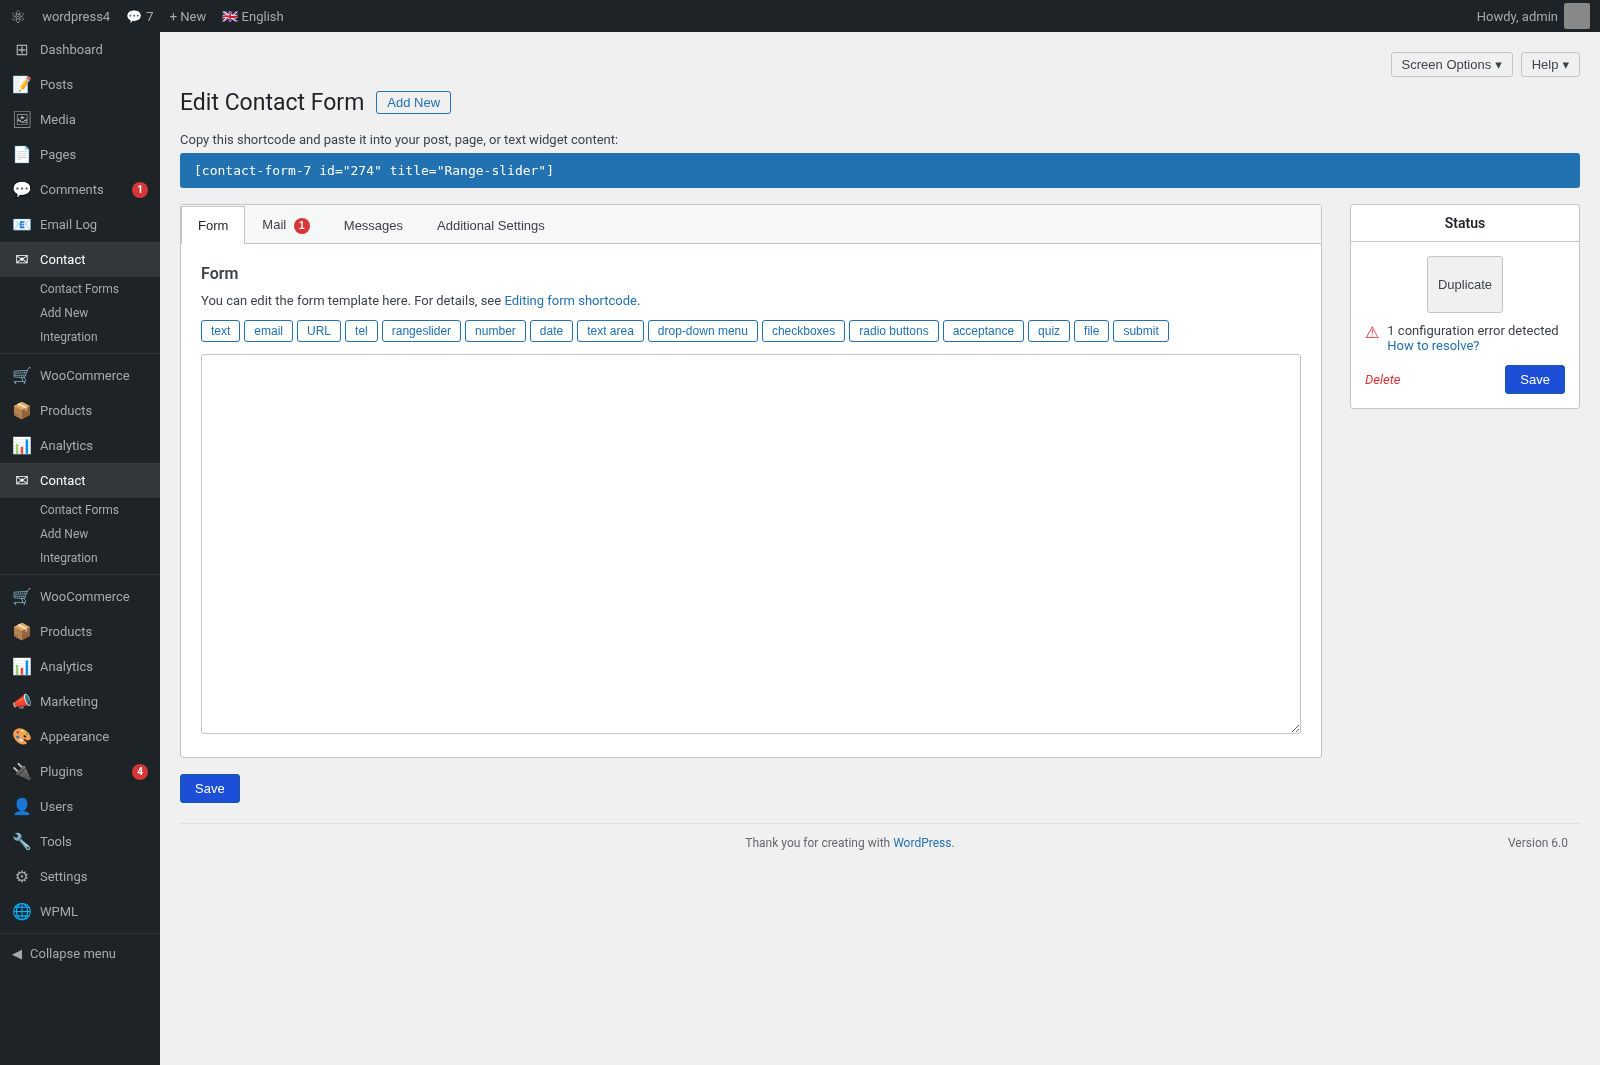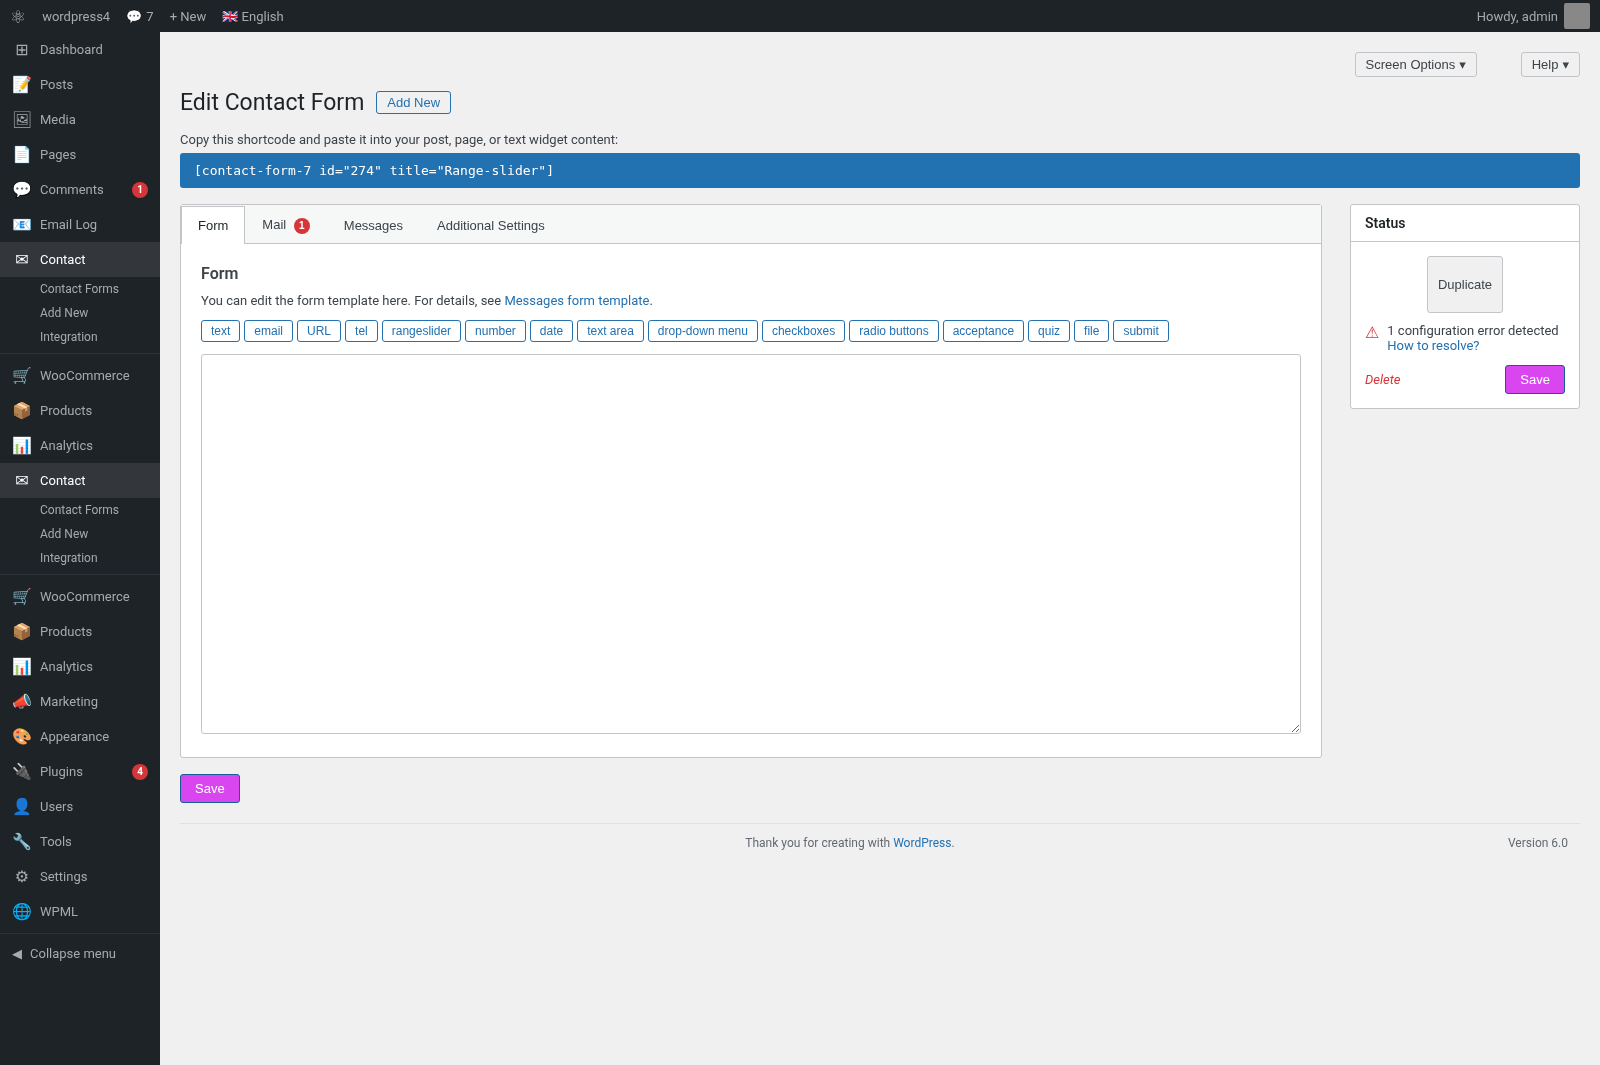--- a/index.html
+++ b/index.html
@@ -76,21 +76,20 @@
     }
     .screen-options-btn, .help-btn {
       background: #f0f0f1;
       border: 1px solid #c3c4c7;
       padding: 4px 10px;
       border-radius: 3px;
       cursor: pointer;
       font-size: 13px;
       display: flex; align-items: center; gap: 4px;
       color: #3c434a;
-      margin-left: 36px;
     }
 
     .page-title-wrap {
       display: flex; align-items: center; gap: 12px; margin-bottom: 16px;
     }
     .page-title { font-size: 23px; font-weight: 400; color: #1d2327; }
     .add-new-btn {
       background: #f0f0f1;
       border: 1px solid #2271b1;
       color: #2271b1;
@@ -184,21 +183,21 @@
       font-family: monospace;
       font-size: 13px;
       resize: vertical;
       background: #fff;
       color: #1d2327;
     }
 
     
     .bottom-save-wrap { margin-top: 16px; }
     .save-btn-blue {
-      background: #d946ef;
+      background: #1d4ed8;
       color: #fff;
       border: 1px solid #135e96;
       padding: 6px 14px;
       border-radius: 3px;
       cursor: pointer;
       font-size: 13px;
     }
 
     
     .side-panel {
@@ -206,20 +205,21 @@
       border: 1px solid #c3c4c7;
       border-radius: 3px;
       margin-bottom: 16px;
     }
     .side-panel-header {
       padding: 10px 14px;
       font-size: 14px;
       font-weight: 600;
       border-bottom: 1px solid #c3c4c7;
       color: #1d2327;
+      text-align: center;
     }
     .side-panel-body { padding: 14px; }
 
     .status-error {
       display: flex; align-items: flex-start; gap: 8px;
       margin-bottom: 8px;
     }
     .error-icon { color: #d63638; font-size: 16px; flex-shrink: 0; }
     .error-text a { color: #2271b1; text-decoration: none; }
 
@@ -416,21 +416,21 @@
             <button class="tab-btn">
               Mail <span class="tab-badge">1</span>
             </button>
             <button class="tab-btn">Messages</button>
             <button class="tab-btn">Additional Settings</button>
           </div>
           <div class="tab-content">
             <h2 class="form-section-title">Form</h2>
             <p class="form-edit-hint">
               <span>You can edit the form template here. For details, see</span>
-              <a href="#">Messages form template</a><span>.</span>
+              <a href="#">Editing form shortcode</a><span>.</span>
             </p>
             <div class="tag-buttons">
               <button class="tag-btn">text</button>
               <button class="tag-btn">email</button>
               <button class="tag-btn">URL</button>
               <button class="tag-btn">tel</button>
               <button class="tag-btn">rangeslider</button>
               <button class="tag-btn">number</button>
               <button class="tag-btn">date</button>
               <button class="tag-btn">text area</button>

